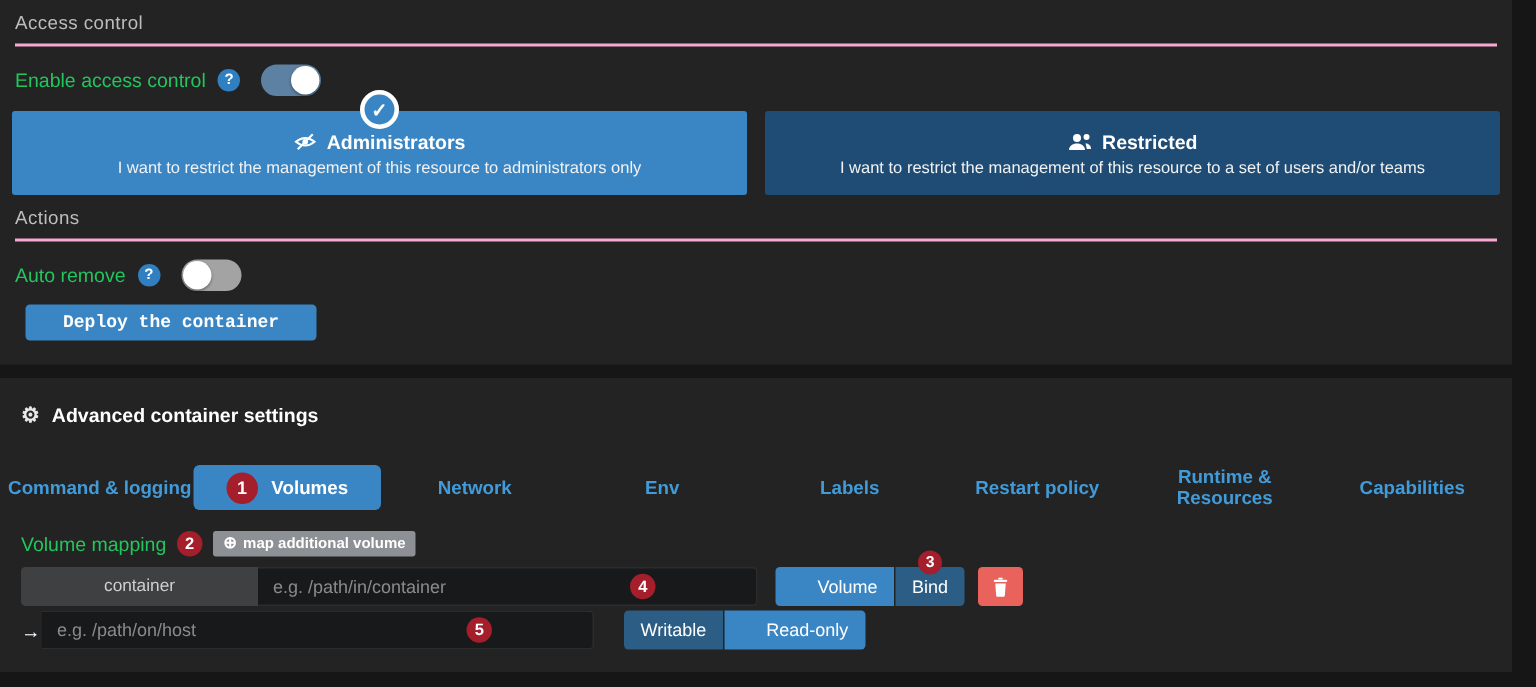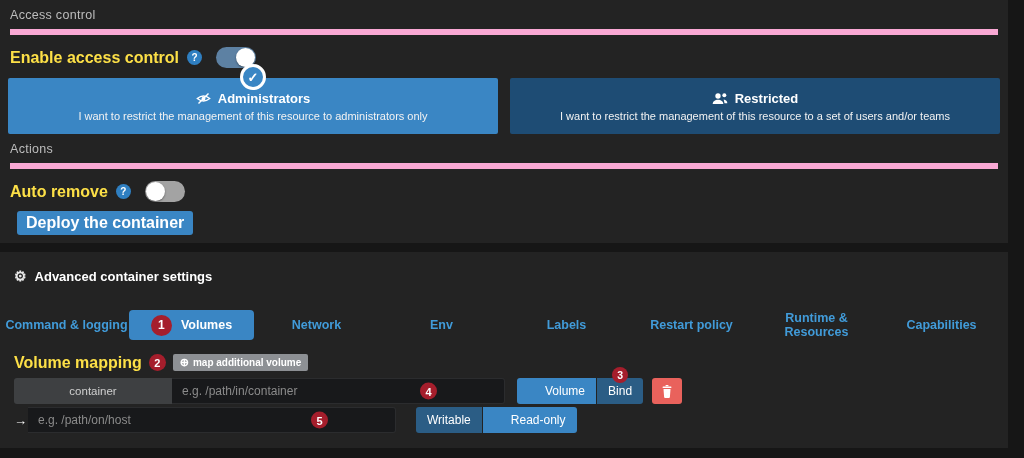--- a/index.html
+++ b/index.html
@@ -2,23 +2,23 @@
 <html><head>
 <meta charset="utf-8">
 <style>
   * { margin:0; padding:0; box-sizing:border-box; }
   html,body { width:1024px; height:458px; background:#161616; overflow:hidden;
               font-family:"Liberation Sans", sans-serif; }
   .card { position:absolute; left:0; width:1008px; background:#232323; }
   #card-top { top:0; height:243px; }
   #card-adv { top:252px; height:196px; }
 
-  .section-heading { margin:8px 10px 0; padding-bottom:7px; border-bottom:6px solid #f9a8d4;
+  .section-heading { margin:8px 10px 0; padding-bottom:7px; border-bottom:2px solid #f9a8d4;
                      color:#bdbdbd; font-size:12.5px; letter-spacing:.3px; }
-  .bold-label { font-weight:bold; color:#fde047; font-size:16px; }
+  .bold-label { font-weight:normal; color:#22c55e; font-size:13px; }
 
   .help-icon { width:15px; height:15px; border-radius:50%; background:#2f7fc1; color:#fff;
                font-size:10px; font-weight:bold; display:inline-flex; align-items:center;
                justify-content:center; cursor:pointer; flex:0 0 auto; }
 
   .control-row { display:flex; align-items:center; gap:8px; margin:12px 10px 0; height:21px; }
   .switch { width:40px; height:21px; border-radius:11px; position:relative; cursor:pointer; margin-left:6px; }
   .switch.on  { background:#5d81a3; }
   .switch.off { background:#a3a3a3; }
   .knob { position:absolute; top:1px; width:19px; height:19px; border-radius:50%; background:#fff;
@@ -32,23 +32,23 @@
   .ac-box.selected { background:#3a86c4; }
   .ac-box.unselected { background:#1e4c74; }
   .ac-title { display:flex; justify-content:center; align-items:center; gap:7px;
               font-weight:bold; font-size:13px; color:#fff; }
   .ac-desc { font-size:11px; color:#f2f2f2; margin-top:4px; }
   .check-badge { width:26px; height:26px; background:#3a86c4; border:3px solid #fff; border-radius:50%;
                  position:absolute; top:-14px; left:50%; transform:translateX(-50%);
                  display:flex; align-items:center; justify-content:center; color:#fff;
                  font-size:13px; font-weight:bold; }
 
-  .deploy-btn { height:24px; padding:0 9px; background:#3a86c4; color:#fff; border:none;
-                border-radius:3px; font-size:16px; font-weight:600; margin:9px 0 0 17px;
-                cursor:pointer; font-family:Liberation Sans, sans-serif; }
+  .deploy-btn { height:24px; padding:0 25px; background:#3a86c4; color:#fff; border:none;
+                border-radius:3px; font-size:12px; font-weight:600; margin:9px 0 0 17px;
+                cursor:pointer; font-family:Liberation Mono, monospace; }
 
   .adv-header { display:flex; align-items:center; gap:8px; margin:16px 0 0 14px;
                 color:#fff; font-weight:bold; font-size:13px; }
   .gear { color:#e8e8e8; font-size:14px; }
 
   .tabbar { display:flex; margin:26px 4px 0; height:30px; align-items:center; }
   .tab { flex:1; text-align:center; color:#419bd9; font-weight:bold; font-size:12.5px;
          cursor:pointer; }
   .tab.active { background:#3a86c4; color:#fff; height:30px; display:flex; align-items:center;
                 justify-content:center; gap:9px; border-radius:4px; }

